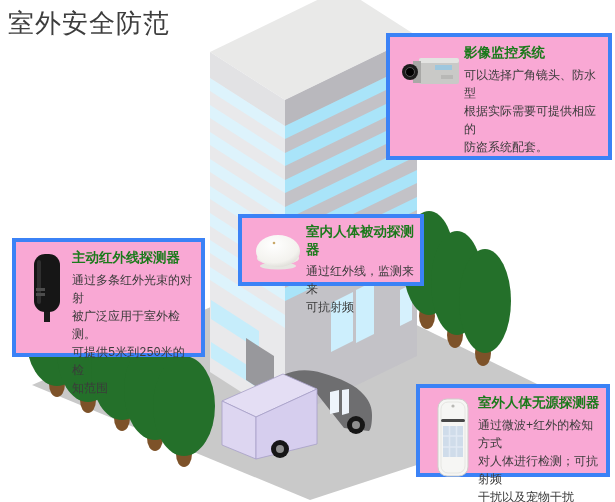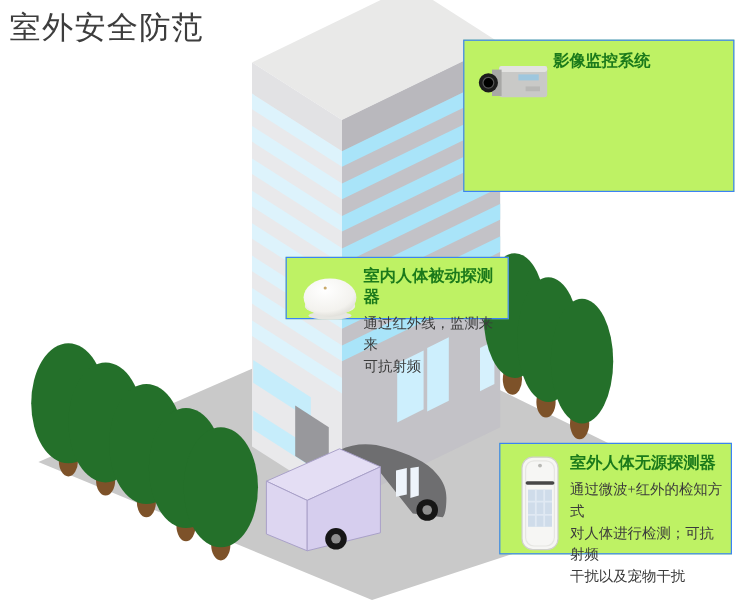--- a/index.html
+++ b/index.html
@@ -1,34 +1,34 @@
 <!DOCTYPE html>
 <html><head>
 <meta charset="utf-8">
 <style>
   html,body{margin:0;padding:0;background:#fff;}
   .stage{position:relative;width:615px;height:502px;background:#ffffff;overflow:hidden;
-         font-family:Liberation Serif, serif;}
+         font-family:Liberation Mono, monospace;}
   .page-title{position:absolute;left:8px;top:6px;margin:0;font-size:26px;font-weight:500;
               color:#3d3d3d;letter-spacing:1px;}
   .scene{position:absolute;left:0;top:0;}
-  .callout{position:absolute;background:#bef264;border:1px solid #3b82f6;box-sizing:border-box;
+  .callout{position:absolute;background:#f9a8d4;border:4px solid #3b82f6;box-sizing:border-box;
            display:flex;align-items:flex-start;}
   .callout .icon-col{flex:0 0 auto;display:flex;justify-content:center;align-items:flex-start;}
   .callout .text-col{flex:1 1 auto;min-width:0;}
   .c-title{font-size:13.5px;font-weight:bold;color:#1b7a1b;margin:0 0 4px 0;line-height:1.3;}
   .c-body{font-size:12px;color:#3b3b3b;line-height:1.5;white-space:pre-line;}
   .c-note{font-size:12px;color:#3b3b3b;margin-top:14px;white-space:pre-line;}
   #box-video{left:386px;top:33px;width:226px;height:127px;padding:8px 8px 6px 10px;}
   #box-video .icon-col{width:64px;padding-top:4px;}
-  #box-indoor{left:238px;top:214px;width:186px;height:52px;padding:6px 6px 16px 8px;}
+  #box-indoor{left:238px;top:214px;width:186px;height:72px;padding:6px 6px 16px 8px;}
   #box-indoor .icon-col{width:56px;padding-top:4px;}
   #box-beam{left:12px;top:238px;width:193px;height:119px;padding:8px 6px 6px 8px;}
   #box-beam .icon-col{width:48px;padding-top:2px;}
-  #box-outdoor{left:416px;top:369px;width:194px;height:93px;padding:7px 6px 5px 8px;}
+  #box-outdoor{left:416px;top:384px;width:194px;height:93px;padding:7px 6px 5px 8px;}
   #box-outdoor .icon-col{width:50px;padding-top:2px;}
 </style>
 </head>
 <body>
 
 <div class="stage">
 
   <svg class="scene" width="615" height="502" viewBox="0 0 615 502">
     <defs>
       <clipPath id="clipL">
@@ -130,20 +130,23 @@
         <rect x="18" y="9" width="40" height="5" rx="2" fill="#e3e3e1"></rect>
         <rect x="12" y="12" width="8" height="22" fill="#a8a8a6"></rect>
         <circle cx="9" cy="23" r="8" fill="#1c1c1c"></circle>
         <circle cx="9" cy="23" r="4.5" fill="#000" stroke="#555" stroke-width="1"></circle>
         <rect x="34" y="16" width="17" height="5" fill="#9ec7de"></rect>
         <rect x="40" y="26" width="12" height="4" fill="#b8b8b6"></rect>
       </svg>
     </div>
     <div class="text-col">
       <div class="c-title">影像监控系统</div>
+      <div class="c-body">可以选择广角镜头、防水型
+根据实际需要可提供相应的
+防盗系统配套。</div>
     </div>
   </div>
 
   <div class="callout" id="box-indoor">
     <div class="icon-col">
       <svg width="52" height="48" viewBox="0 0 52 48">
         <defs>
           <radialGradient id="domeGrad" cx="40%" cy="30%" r="75%">
             <stop offset="0%" stop-color="#ffffff"></stop>
             <stop offset="75%" stop-color="#f3f2ee"></stop>
@@ -156,20 +159,38 @@
         <circle cx="22" cy="15" r="1.3" fill="#c9a96a"></circle>
       </svg>
     </div>
     <div class="text-col">
       <div class="c-title">室内人体被动探测器</div>
       <div class="c-body">通过红外线，监测来来
 可抗射频</div>
     </div>
   </div>
 
+  <div class="callout" id="box-beam">
+    <div class="icon-col">
+      <svg width="40" height="74" viewBox="0 0 40 74">
+        <rect x="16" y="56" width="6" height="14" fill="#1a1a1a"></rect>
+        <rect x="6" y="2" width="26" height="58" rx="11" fill="#161616"></rect>
+        <rect x="9" y="8" width="4" height="44" rx="2" fill="#2f2f2f"></rect>
+        <rect x="8" y="36" width="9" height="3" fill="#4c4c4c"></rect>
+        <rect x="8" y="41" width="9" height="3" fill="#4c4c4c"></rect>
+      </svg>
+    </div>
+    <div class="text-col">
+      <div class="c-title">主动红外线探测器</div>
+      <div class="c-body">通过多条红外光束的对射
+被广泛应用于室外检测。
+可提供5米到250米的检
+知范围</div>
+    </div>
+  </div>
 
   <div class="callout" id="box-outdoor">
     <div class="icon-col">
       <svg width="44" height="82" viewBox="0 0 44 82">
         <rect x="7" y="2" width="30" height="77" rx="9" fill="#f6f6f4" stroke="#cfcfcb" stroke-width="1"></rect>
         <rect x="10" y="5" width="24" height="71" rx="7" fill="none" stroke="#e6e6e2" stroke-width="1"></rect>
         <circle cx="22" cy="9" r="1.6" fill="#b8b8b4"></circle>
         <rect x="10" y="22" width="24" height="3" rx="1.5" fill="#474747"></rect>
         <rect x="12" y="29" width="20" height="31" fill="#cfdcea"></rect>
         <line x1="18.5" y1="29" x2="18.5" y2="60" stroke="#e0e9f3" stroke-width="1.5"></line>

